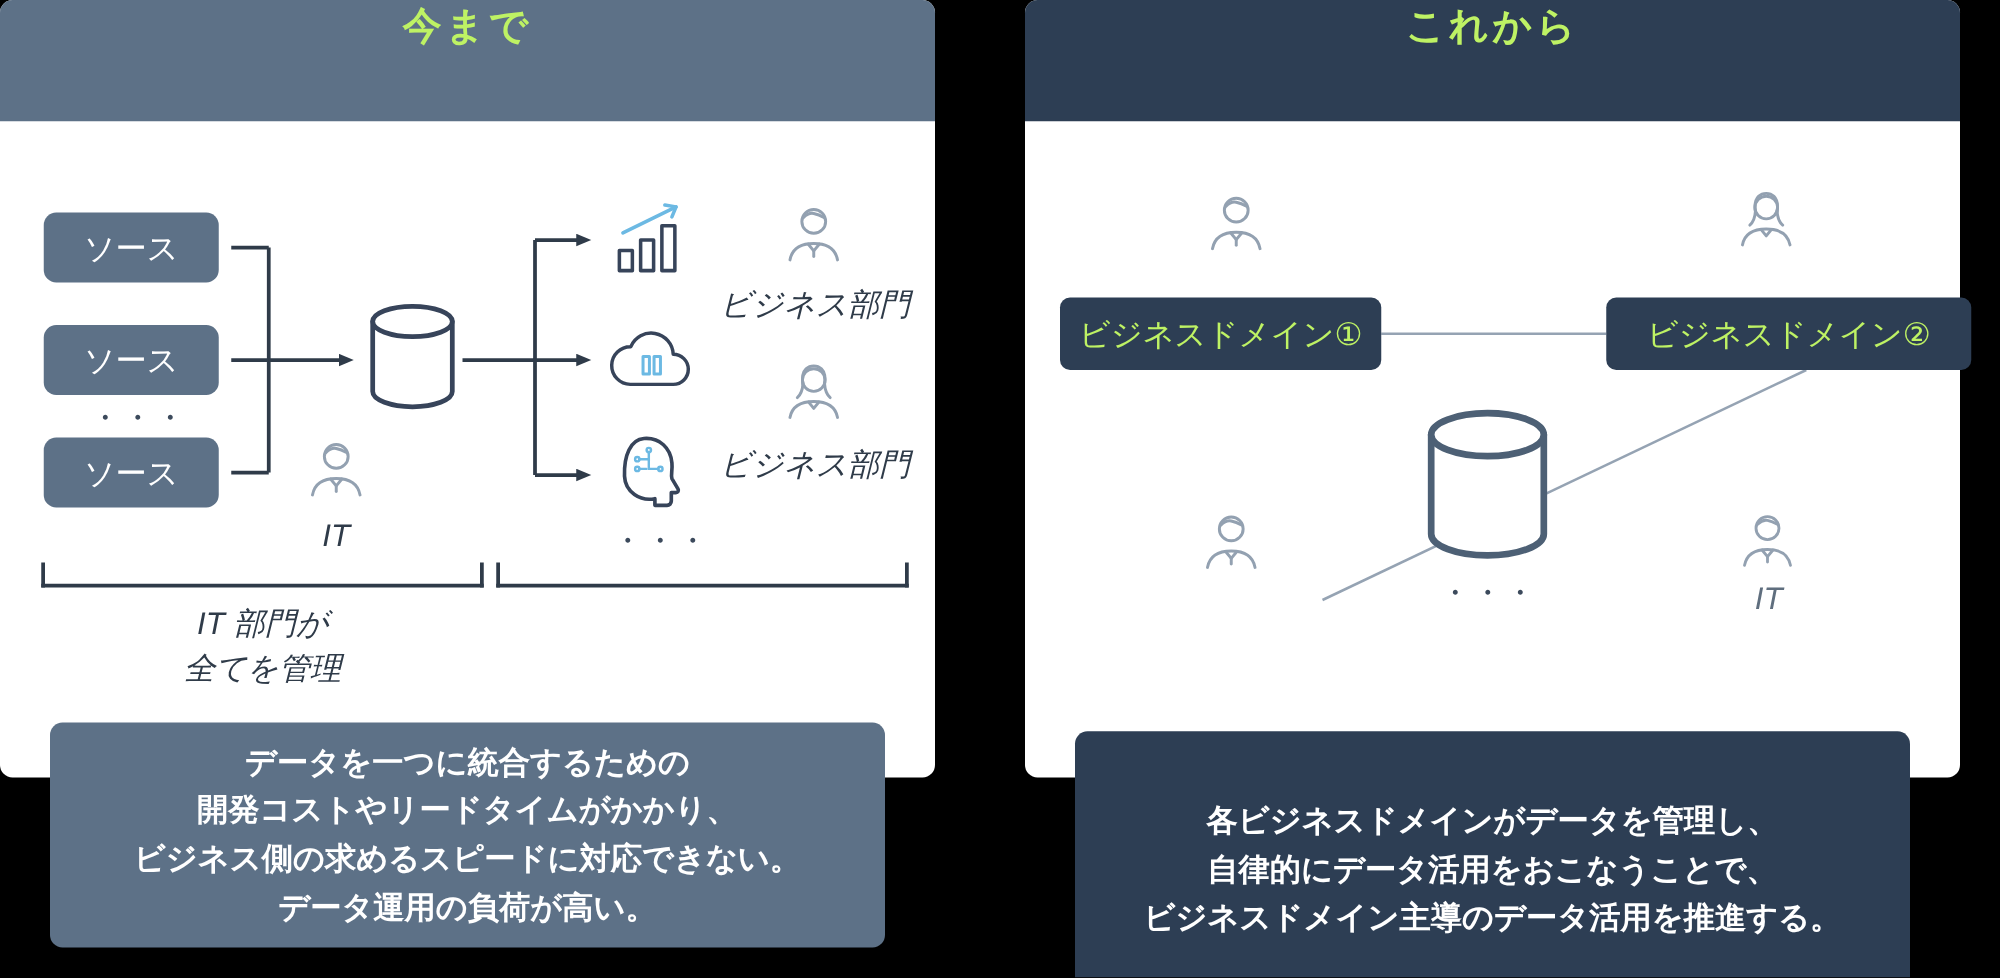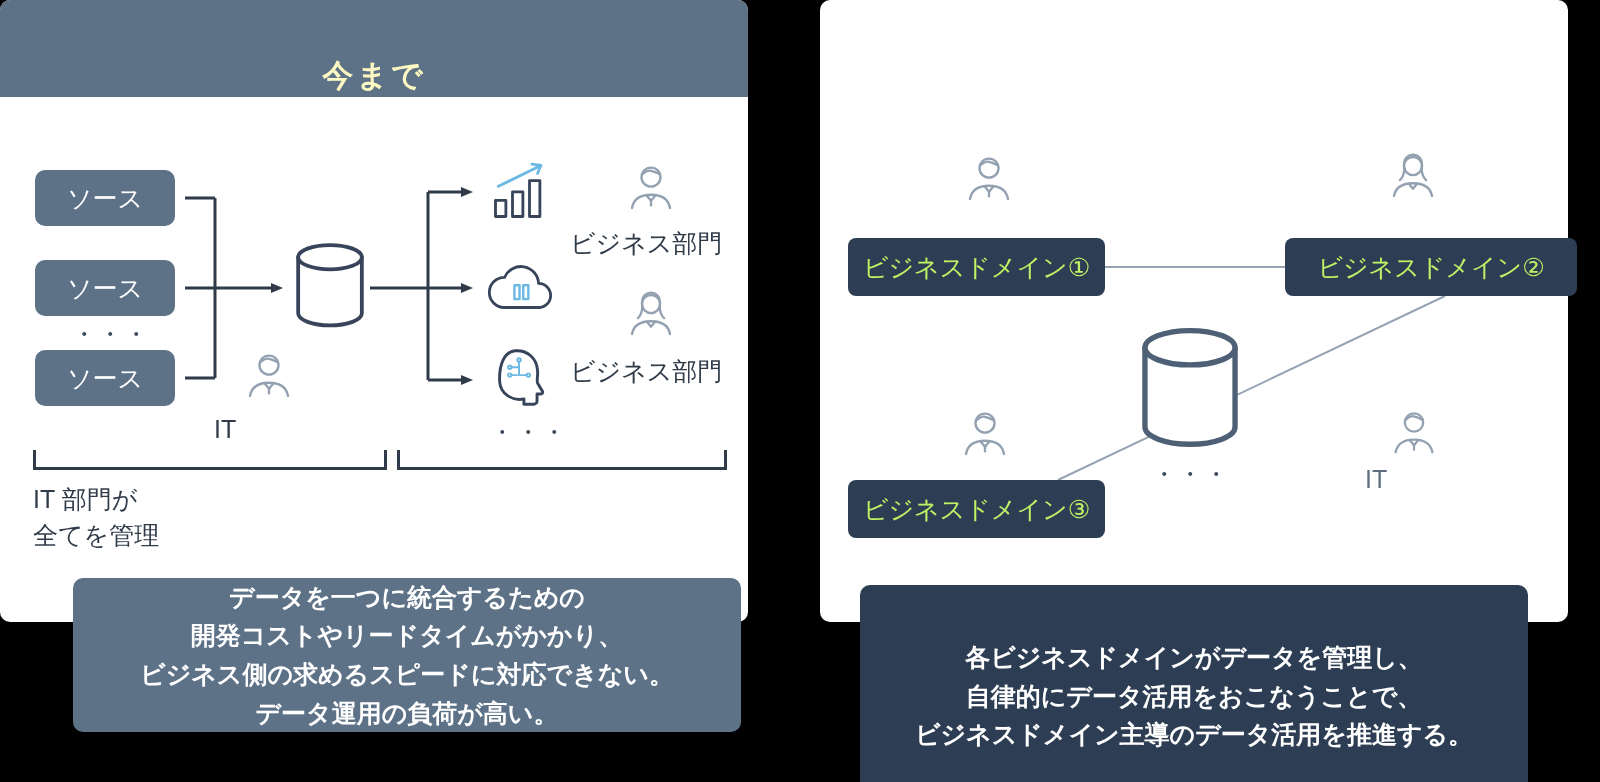--- a/index.html
+++ b/index.html
@@ -4,49 +4,49 @@
 <style>
   * { margin:0; padding:0; box-sizing:border-box; }
   html,body { background:#000; }
   body { font-family:"Liberation Sans","DejaVu Sans",sans-serif; }
   .canvas { position:relative; width:1600px; height:782px; background:#000; overflow:hidden; }
 
   .panel { position:absolute; top:0; width:748px; height:622px; background:#fff; border-radius:10px; }
   .panel-left { left:0; }
   .panel-right { left:820px; }
   .panel-header { position:absolute; top:0; left:0; right:0; height:97px; border-radius:10px 10px 0 0;
-                  display:flex; align-items:flex-end; justify-content:center;
-                  color:#fef9c3; font-size:31px; font-weight:700; letter-spacing:3px; }
+                  display:flex; align-items:flex-start; justify-content:center;
+                  color:#bef264; font-size:31px; font-weight:700; letter-spacing:3px; }
   .slate-bg { background:#5d7187; }
   .navy-bg  { background:#2d3e54; }
   .panel-body { position:absolute; top:97px; left:0; width:748px; height:525px; }
 
   .layer { position:absolute; top:0; left:0; z-index:1; }
   .icon  { position:absolute; z-index:2; }
 
   .source-box { position:absolute; left:35px; width:140px; height:56px; background:#5d7187;
                 border-radius:10px; color:#fff; font-size:25px;
                 display:flex; align-items:center; justify-content:center; z-index:2; }
   .domain-box { position:absolute; height:58px; background:#2d3e54; border-radius:8px;
                 color:#bef264; font-size:25px; display:flex; align-items:center; justify-content:center; z-index:3; }
 
-  .label { position:absolute; color:#2f3b49; font-size:25px; text-align:left; z-index:2; }
+  .label { position:absolute; color:#2f3b49; font-size:25px; text-align:center; z-index:2;font-style:italic; }
   .label-gray { color:#5f6e7e; }
   .dots { position:absolute; color:#3c4a5c; font-size:20px; font-weight:700;
           letter-spacing:6px; text-indent:6px; text-align:center; z-index:2; }
 
   .bracket { position:absolute; height:20px; z-index:2;
              border-left:3px solid #2f3b49; border-right:3px solid #2f3b49; border-bottom:3px solid #2f3b49; }
   .multiline { white-space:pre-line; }
   .bracket-label { line-height:1.45; }
 
   .summary { position:absolute; width:668px; border-radius:10px; color:#fff; z-index:5;
              display:flex; align-items:center; justify-content:center; text-align:center;
              font-size:25px; font-weight:600; line-height:1.55; }
-  .summary-left  { left:40px;  top:578px; height:154px;margin-left:33px; }
+  .summary-left  { left:40px;  top:578px; height:180px; }
   .summary-right { left:860px; top:585px; height:222px; }
 
   .cyl-dark  { color:#37445a; }
   .cyl-slate { color:#4d6075; }
   .person    { color:#93a1b1; }
   .outline-dark { color:#37445a; }
 </style>
 </head>
 <body>
 
@@ -176,20 +176,23 @@
       <div class="label" style="left:570px; width:164px; top:258px">ビジネス部門</div>
 
       <div class="bracket" style="left:33px;  top:353px; width:354px"></div>
       <div class="bracket" style="left:397px; top:353px; width:330px"></div>
       <div class="label bracket-label multiline" style="left:33px;  width:354px; top:384px">IT 部門が
 全てを管理</div>
     </div>
   </section>
 
   <section class="panel panel-right">
+    <header class="panel-header navy-bg">
+      <span>これから</span>
+    </header>
     <div class="panel-body">
 
       <svg class="layer" width="748" height="525">
         <g stroke="#95a3b3" stroke-width="2">
           <line x1="285" y1="170" x2="465" y2="170"></line>
           <line x1="625" y1="199" x2="238" y2="383"></line>
         </g>
       </svg>
 
       <svg class="icon person" style="left:140px; top:53px" width="58" height="58">
@@ -201,21 +204,20 @@
       <svg class="icon person" style="left:136px; top:308px" width="58" height="58">
           <use href="#sym-person-man"></use>
         </svg>
       <svg class="icon person" style="left:566px; top:308px" width="56" height="56">
           <use href="#sym-person-man"></use>
         </svg>
       <div class="label label-gray" style="left:545px; width:100px; top:368px">IT</div>
 
       <div class="domain-box" style="left:28px;  top:141px; width:257px">ビジネスドメイン①</div>
       <div class="domain-box" style="left:465px; top:141px; width:292px">ビジネスドメイン②</div>
-      <div class="domain-box" style="left:28px;  top:383px; width:257px">ビジネスドメイン③</div>
 
       <svg class="icon cyl-slate" style="left:308px; top:225px" width="124" height="133">
           <use href="#sym-cylinder"></use>
         </svg>
       <div class="dots" style="left:308px; width:124px; top:364px">・・・</div>
     </div>
   </section>
 
   <div class="summary summary-left slate-bg">
     <span class="multiline">データを一つに統合するための

